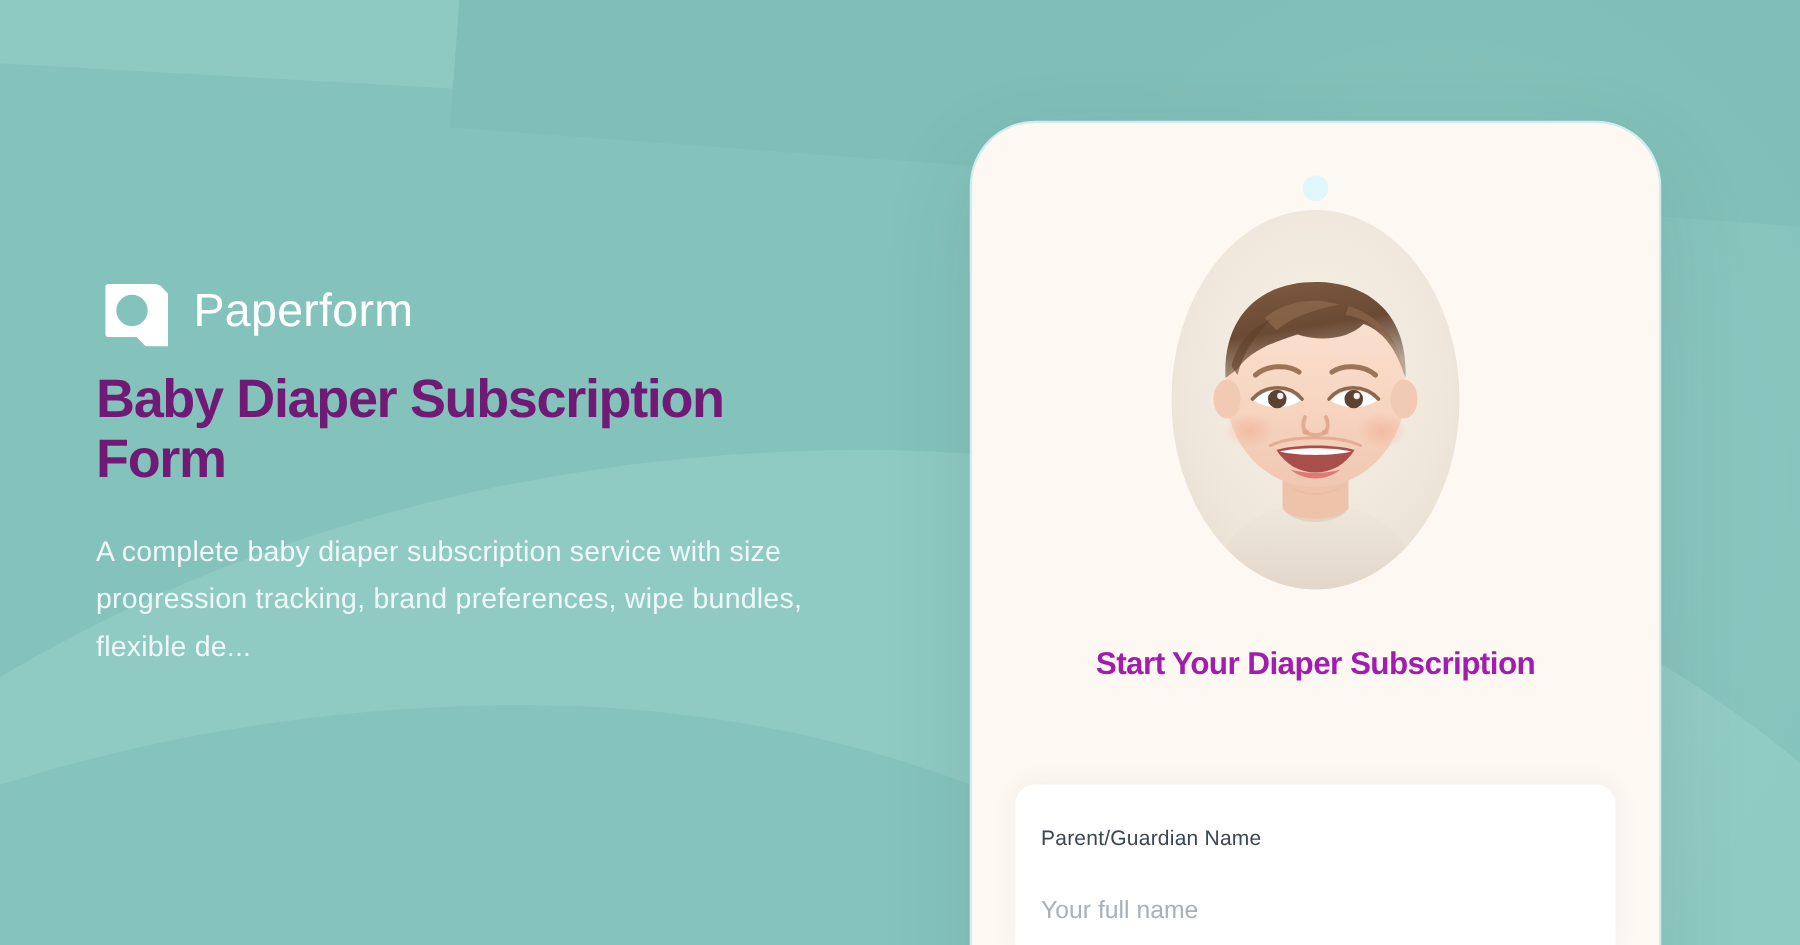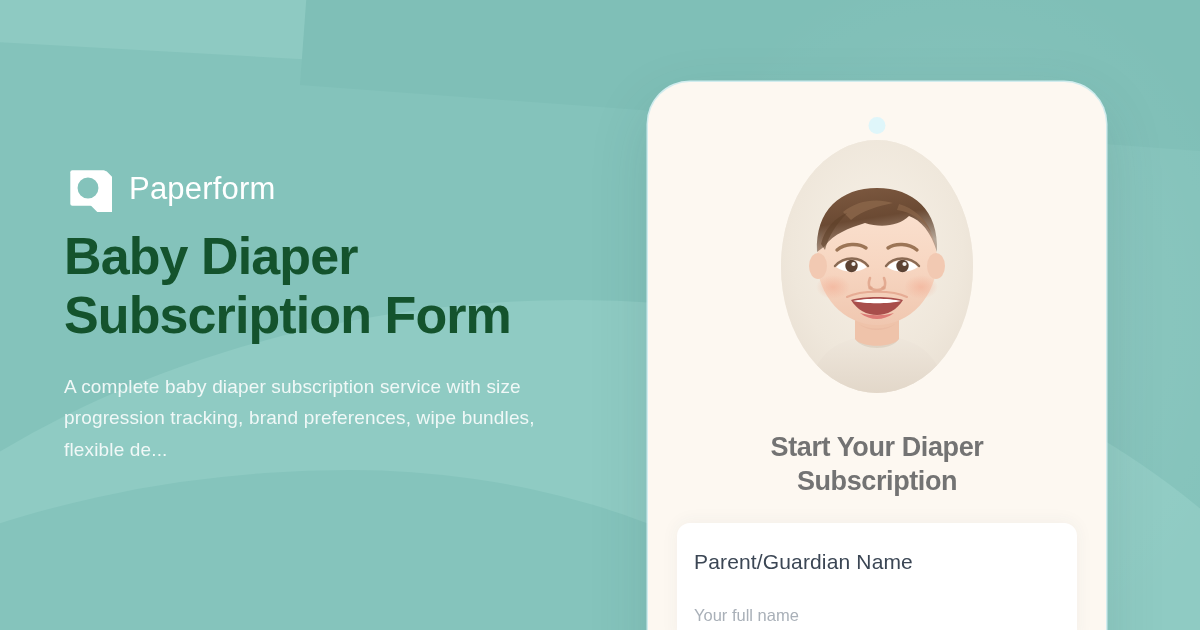--- a/index.html
+++ b/index.html
@@ -80,22 +80,22 @@
   .brand-name {
     color:#ffffff;
     font-size:31px;
     font-weight:300;
     letter-spacing:0.2px;
     line-height:1;
     white-space:nowrap;
   }
 
   .page-title {
-    color:#14532d;
-    font-size:52px;
+    color:#701a75;
+    font-size:36px;
     font-weight:bold;
     line-height:1.13;
     letter-spacing:-0.9px;
     max-width:470px;
     margin-bottom:26px;
   }
 
   .page-desc {
     color:#f0f8f7;
     font-size:19px;
@@ -135,39 +135,39 @@
     border-radius:50% / 50%;
     overflow:hidden;
     background:#f3ece2;
   }
   .hero-photo svg { display:block; width:100%; height:100%; }
 
   .card-title {
     position:absolute;
     left:40px; right:40px; top:348px;
     text-align:center;
-    color:#737373;
-    font-size:27px;
+    color:#a21caf;
+    font-size:21px;
     font-weight:bold;
     line-height:1.26;
     letter-spacing:-0.4px;
   }
 
   .field-panel {
     position:absolute;
     left:29px; top:441px;
     width:400px;
     background:#ffffff;
     border-radius:13px 13px 0 0;
     padding:27px 17px 0 17px;
     box-shadow:0 -1px 18px rgba(60,80,95,0.055);
   }
   .field-label {
     color:#3b4654;
-    font-size:21px;
+    font-size:14px;
     font-weight:400;
     letter-spacing:0.15px;
     margin-bottom:32px;
   }
   .field-input {
     border:0;
     border-bottom:1.5px solid #e9ecef;
     padding:0 0 14px 0;
     width:100%;
     display:block;

